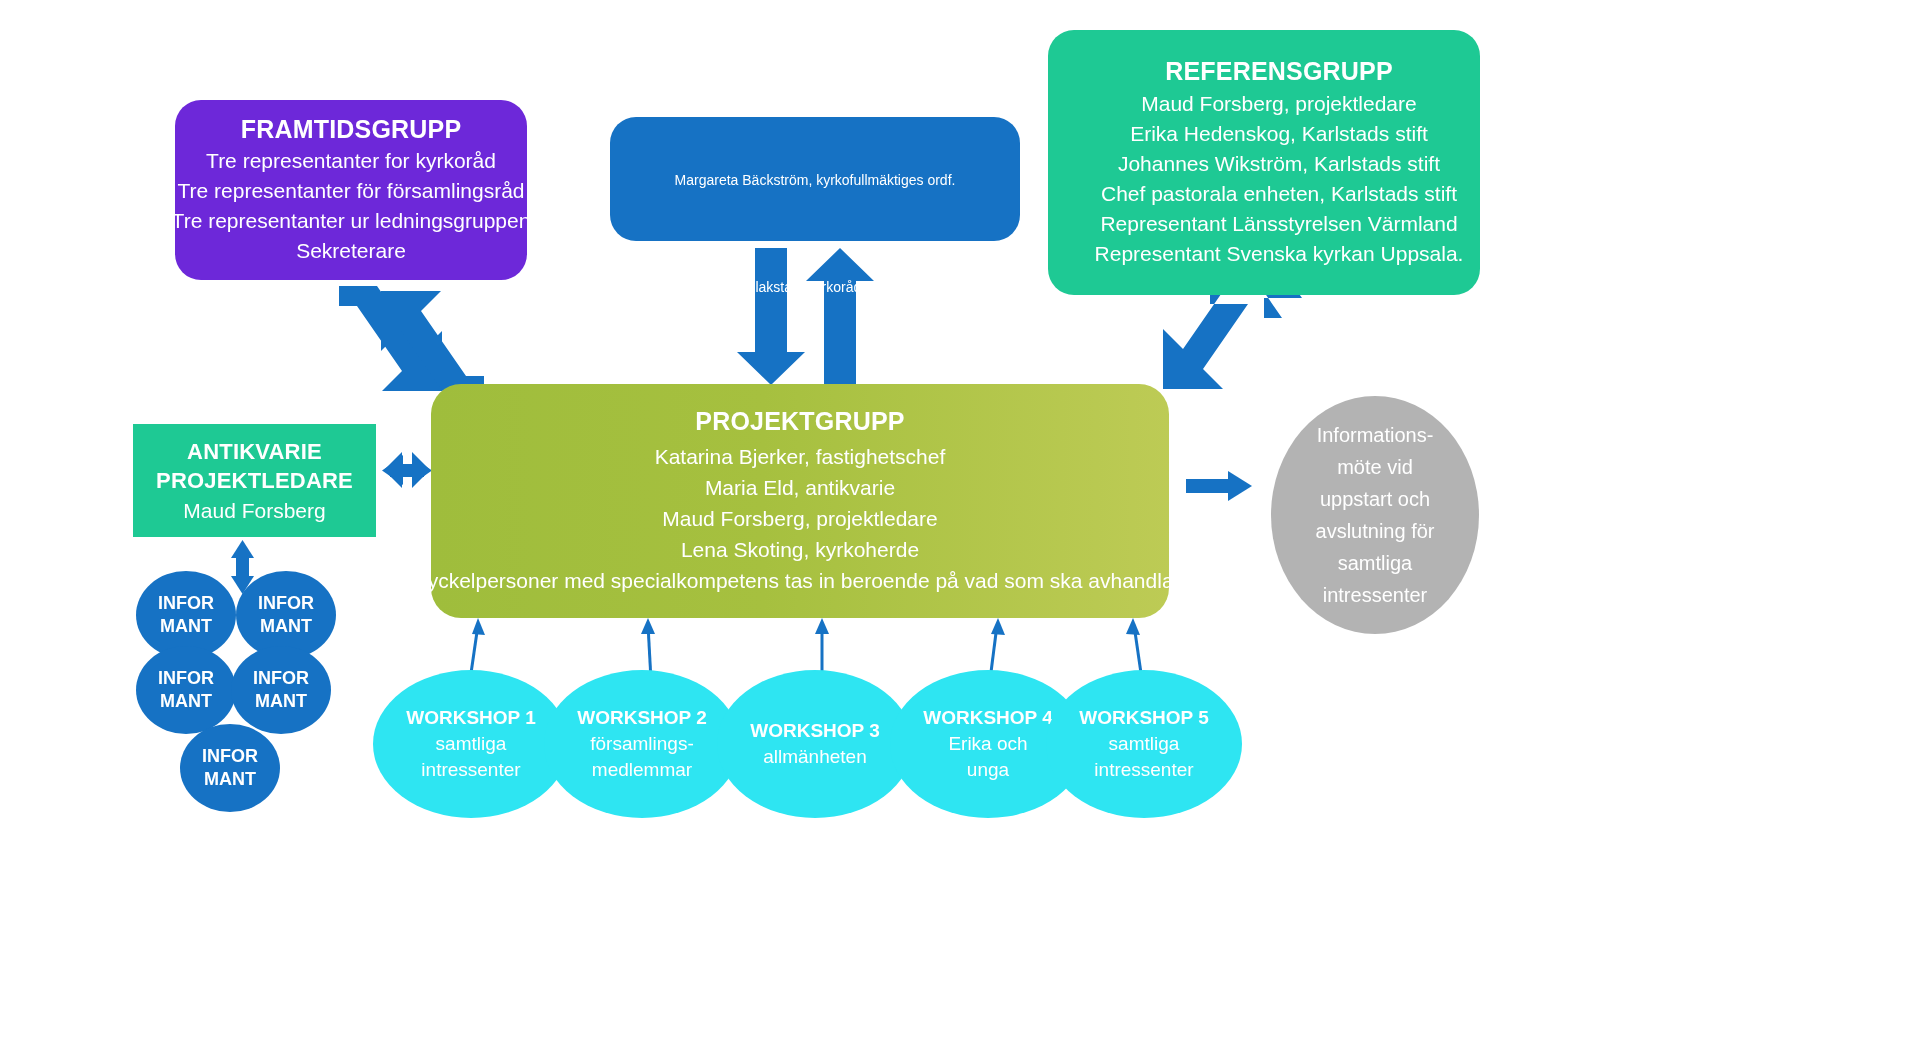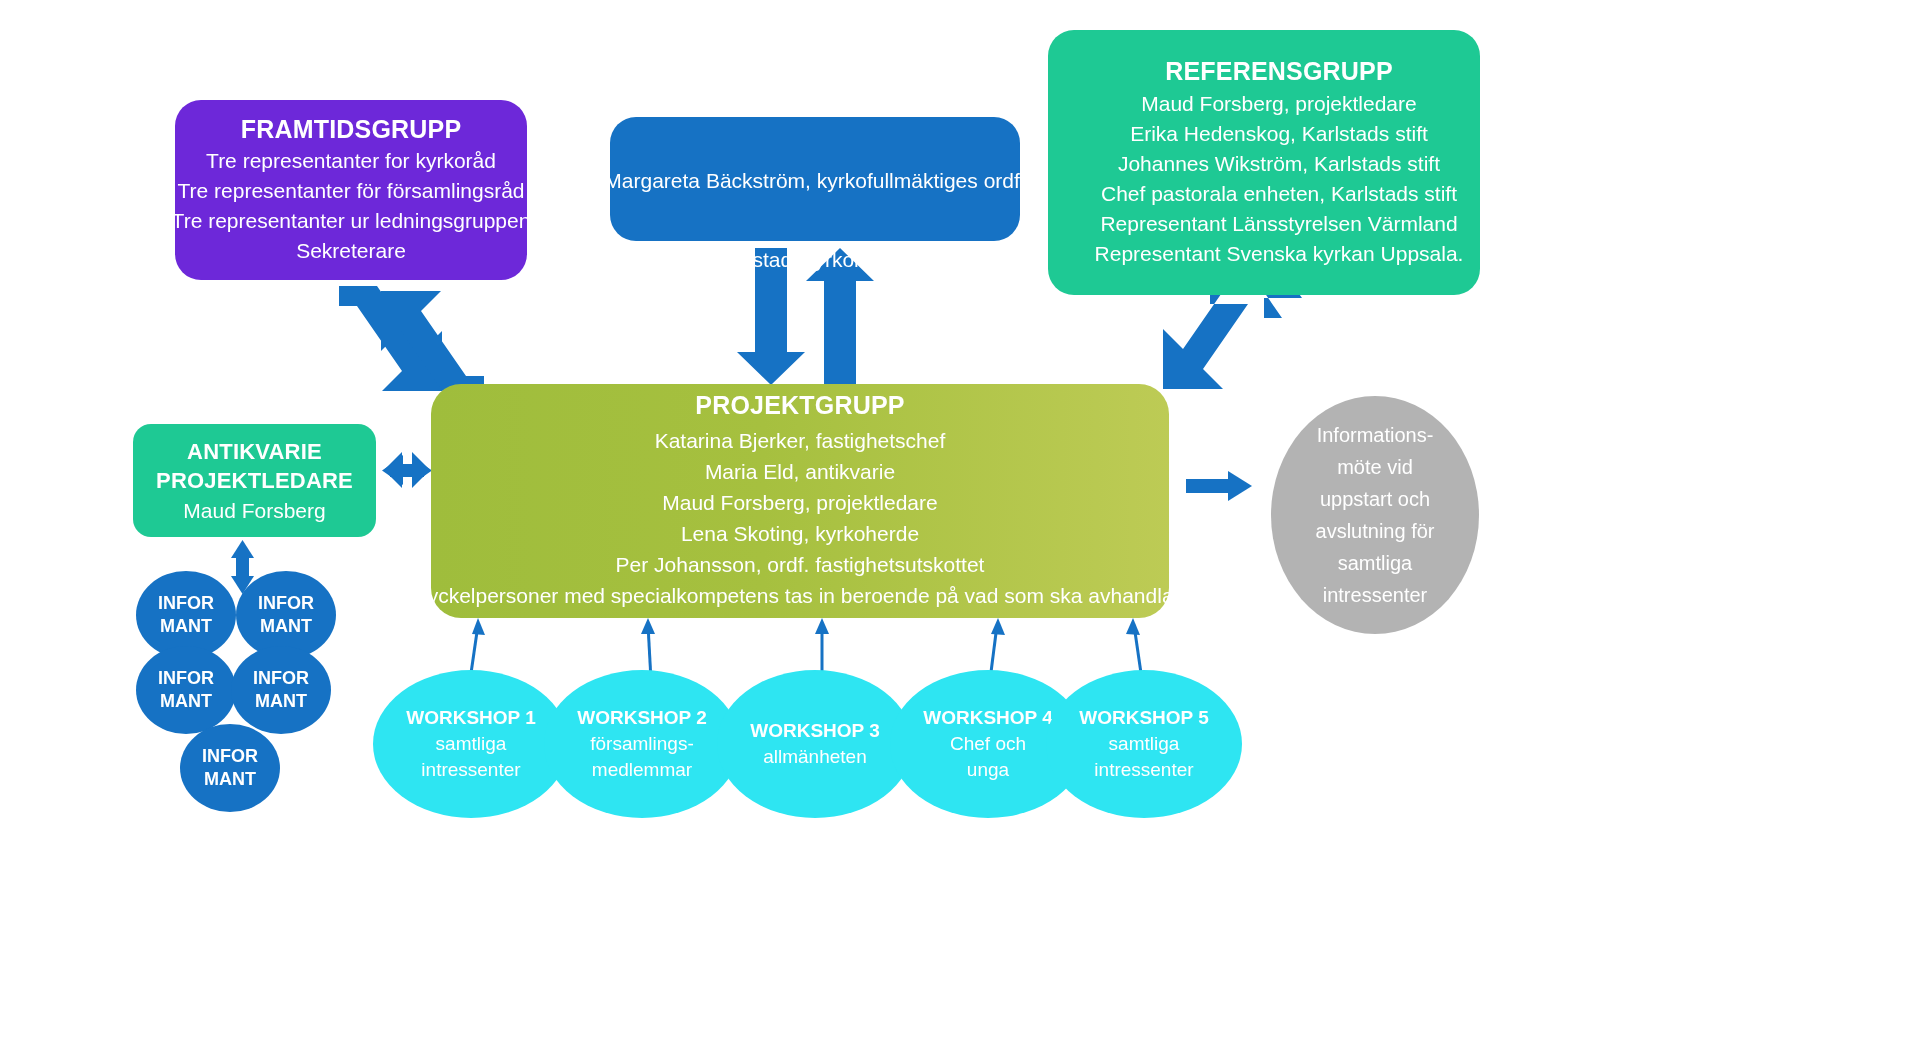--- a/index.html
+++ b/index.html
@@ -38,36 +38,36 @@
   #framtidsgrupp .title { font-size: 25px; }
   #framtidsgrupp .line  { font-size: 21px; line-height: 30px; }
 
   
   #bestallare {
     left: 610px; top: 117px; width: 410px; height: 124px;
     background: #1672C4;
     gap: 48px;
   }
   #bestallare .title { font-size: 25px; margin-bottom: 4px; }
-  #bestallare .line  { font-size: 21px; line-height: 31px; }
+  #bestallare .line  { font-size: 14px; line-height: 31px; margin-top: 28px; }
 
   
   #referensgrupp {
     left: 1048px; top: 30px; width: 432px; height: 265px;
     background: #1EC994;
     padding-left: 40px;
   }
   #referensgrupp .title { font-size: 25px; margin-bottom: 3px; }
   #referensgrupp .line  { font-size: 21px; line-height: 30px; }
 
   
   #antikvarie {
     left: 133px; top: 424px; width: 243px; height: 113px;
     background: #1EC994;
-    border-radius: 18px;
+    border-radius: 0;
   }
   #antikvarie .title { font-size: 22px; line-height: 27px; }
   #antikvarie .line  { font-size: 21px; margin-top: 3px; }
 
   
   #projektgrupp {
     left: 431px; top: 384px; width: 738px; height: 234px;
     background: linear-gradient(90deg, #9FBD3C 0%, #A6C03F 45%, #BDCB55 100%);
     border-radius: 30px;
   }
@@ -202,21 +202,20 @@
     <div class="title">PROJEKTLEDARE</div>
     <div class="line">Maud Forsberg</div>
   </div>
 
   <div id="projektgrupp" class="node rbox">
     <div class="title">PROJEKTGRUPP</div>
     <div class="line">Katarina Bjerker, fastighetschef</div>
     <div class="line">Maria Eld, antikvarie</div>
     <div class="line">Maud Forsberg, projektledare</div>
     <div class="line">Lena Skoting, kyrkoherde</div>
-    <div class="line">Per Johansson, ordf. fastighetsutskottet</div>
     <div class="line">(nyckelpersoner med specialkompetens tas in beroende på vad som ska avhandlas)</div>
   </div>
 
   <div id="infomote" class="ellipse">
     <div>
       <div>Informations-</div>
       <div>möte vid</div>
       <div>uppstart och</div>
       <div>avslutning för</div>
       <div>samtliga</div>
@@ -272,21 +271,21 @@
   <div class="ellipse workshop" style="left:717px; top:670px;">
     <div>
       <div class="wtitle">WORKSHOP 3</div>
       <div>allmänheten</div>
       <div></div>
     </div>
   </div>
   <div class="ellipse workshop" style="left:890px; top:670px;">
     <div>
       <div class="wtitle">WORKSHOP 4</div>
-      <div>Chef och</div>
+      <div>Erika och</div>
       <div>unga</div>
     </div>
   </div>
   <div class="ellipse workshop" style="left:1046px; top:670px;">
     <div>
       <div class="wtitle">WORKSHOP 5</div>
       <div>samtliga</div>
       <div>intressenter</div>
     </div>
   </div>

